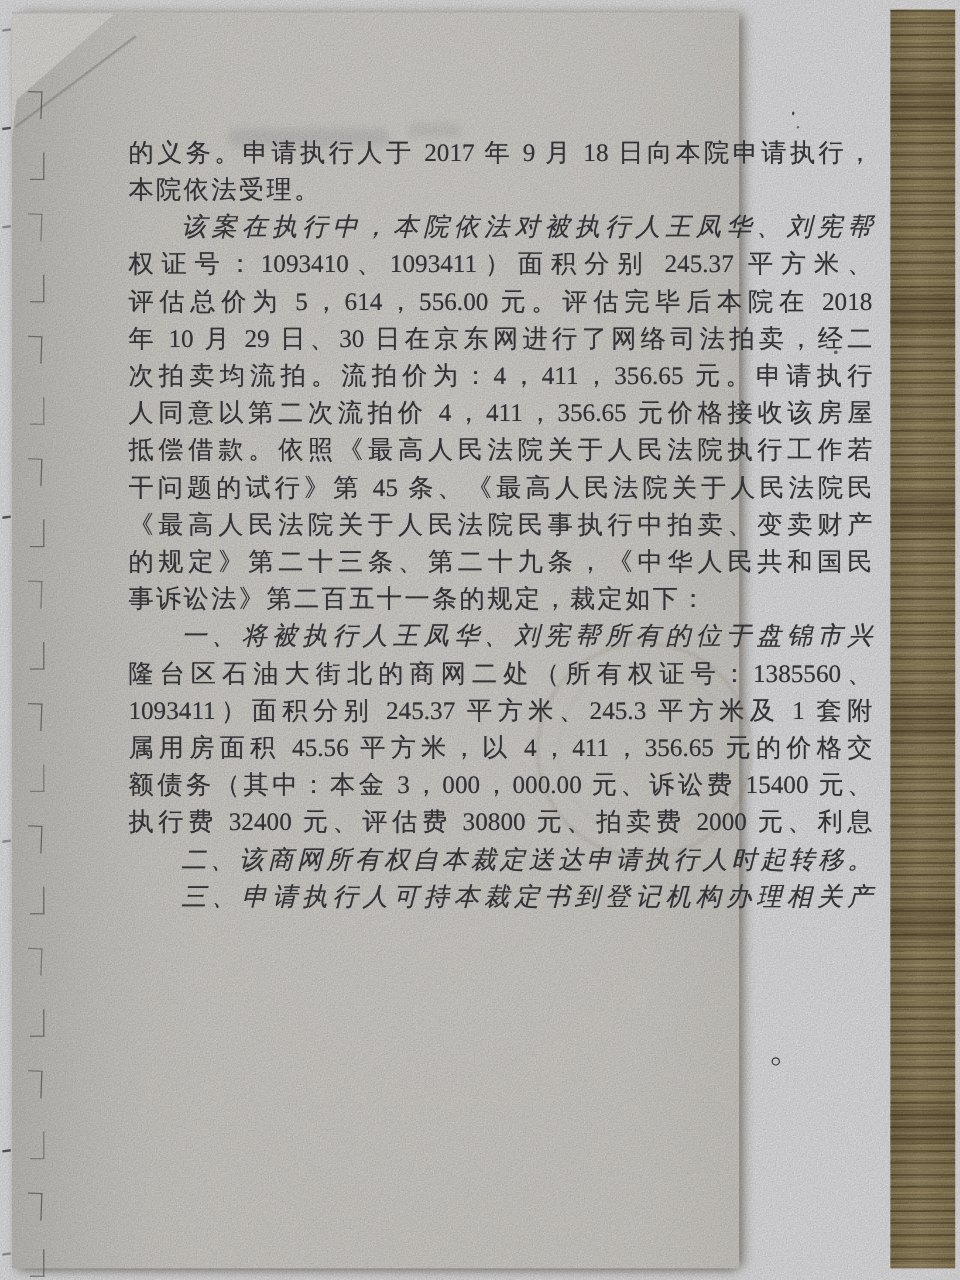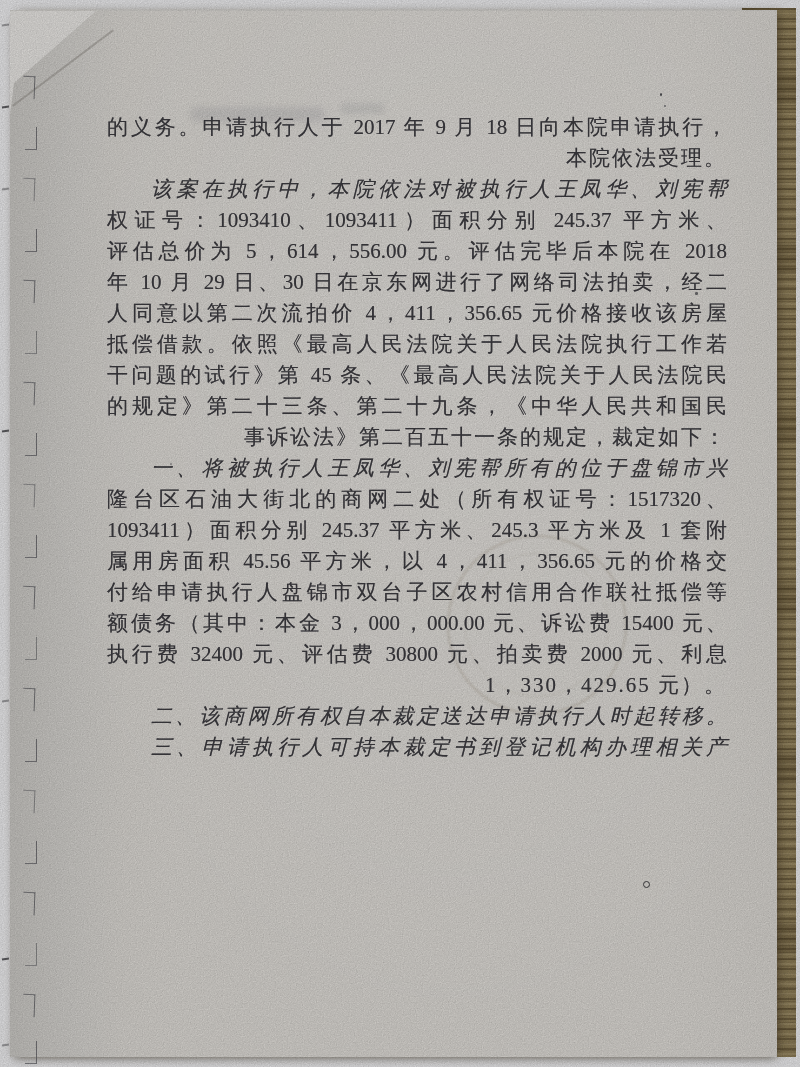--- a/index.html
+++ b/index.html
@@ -19,21 +19,21 @@
         rgba(236,220,182,.16) 5px 7px, rgba(0,0,0,0) 7px 10px),
       repeating-linear-gradient(179deg,
         rgba(72,58,34,.22) 0 1px, rgba(0,0,0,0) 1px 7px),
       repeating-linear-gradient(180deg,
         rgba(0,0,0,0) 0 64px, rgba(70,56,32,.24) 64px 96px, rgba(0,0,0,0) 96px 170px),
       linear-gradient(90deg,#877752,#9a8a64 45%,#8a7a55);
   }
 
   
   .paper{
-    position:absolute;left:10px;top:10px;width:767px;height:1046px;
+    position:absolute;left:10px;top:10px;width:606px;height:1046px;
     background:
       radial-gradient(ellipse at 58% 32%, rgba(255,255,255,.16), rgba(255,255,255,0) 70%),
       linear-gradient(to right,#c9c7c3 0px,#d3d1cd 62px,#dad7d2 115px,#dcd9d4 160px,#dcd9d4 86%,#d8d5d0 100%);
     box-shadow:6px 0 9px -2px rgba(66,54,33,.5), 0 5px 8px -3px rgba(104,98,86,.55);
     border-top:1px solid #d4d2ce;
   }
 
   
   .fold{
     position:absolute;left:0;top:0;width:120px;height:150px;
@@ -91,21 +91,21 @@
   .speck.s5{left:160px;top:452px;width:2px;height:2px;opacity:.5;}
 
   
   .txt{
     position:absolute;left:97px;top:101px;width:620px;
     color:#3d3c41;font-size:21px;line-height:31px;
     text-shadow:0 0 .6px rgba(58,56,60,.55);
   }
   .ln{height:31px;white-space:normal;}
   .ln.j{text-align:justify;text-align-last:justify;text-justify:inter-character;}
-  .ln.s{letter-spacing:2px;text-align:right;}
+  .ln.s{letter-spacing:2px;}
   .ln.ind{padding-left:44px;font-style:italic;}
   .ln.j.ind{width:576px;}
 
   
   .grain{position:absolute;inset:0;pointer-events:none;opacity:.32;}
 </style>
 </head>
 <body>
 
 <div class="photo">
@@ -157,33 +157,33 @@
     <span class="speck s4"></span>
     <span class="speck s5"></span>
 
     <div class="txt">
       <div class="ln j">的义务。申请执行人于 2017 年 9 月 18 日向本院申请执行，</div>
       <div class="ln s">本院依法受理。</div>
       <div class="ln j ind">该案在执行中，本院依法对被执行人王凤华、刘宪帮</div>
       <div class="ln j">权证号：1093410、1093411）面积分别 245.37 平方米、</div>
       <div class="ln j">评估总价为 5，614，556.00 元。评估完毕后本院在 2018</div>
       <div class="ln j">年 10 月 29 日、30 日在京东网进行了网络司法拍卖，经二</div>
+      <div class="ln j">次拍卖均流拍。流拍价为：4，411，356.65 元。申请执行</div>
       <div class="ln j">人同意以第二次流拍价 4，411，356.65 元价格接收该房屋</div>
       <div class="ln j">抵偿借款。依照《最高人民法院关于人民法院执行工作若</div>
       <div class="ln j">干问题的试行》第 45 条、《最高人民法院关于人民法院民</div>
+      <div class="ln j">《最高人民法院关于人民法院民事执行中拍卖、变卖财产</div>
       <div class="ln j">的规定》第二十三条、第二十九条，《中华人民共和国民</div>
       <div class="ln s">事诉讼法》第二百五十一条的规定，裁定如下：</div>
       <div class="ln j ind">一、将被执行人王凤华、刘宪帮所有的位于盘锦市兴</div>
-      <div class="ln j">隆台区石油大街北的商网二处（所有权证号：1517320、</div>
+      <div class="ln j">隆台区石油大街北的商网二处（所有权证号：1385560、</div>
       <div class="ln j">1093411）面积分别 245.37 平方米、245.3 平方米及 1 套附</div>
       <div class="ln j">属用房面积 45.56 平方米，以 4，411，356.65 元的价格交</div>
-      <div class="ln j">付给申请执行人盘锦市双台子区农村信用合作联社抵偿等</div>
       <div class="ln j">额债务（其中：本金 3，000，000.00 元、诉讼费 15400 元、</div>
       <div class="ln j">执行费 32400 元、评估费 30800 元、拍卖费 2000 元、利息</div>
-      <div class="ln s">1，330，429.65 元）。</div>
       <div class="ln j ind">二、该商网所有权自本裁定送达申请执行人时起转移。</div>
       <div class="ln j ind">三、申请执行人可持本裁定书到登记机构办理相关产</div>
     </div>
   </div>
 
   <svg class="grain" width="800" height="1067">
     <filter id="noise">
       <feTurbulence type="fractalNoise" baseFrequency="0.85" numOctaves="2" stitchTiles="stitch"></feTurbulence>
       <feColorMatrix type="matrix" values="0 0 0 0 0  0 0 0 0 0  0 0 0 0 0  0.32 0.32 0.32 0 0"></feColorMatrix>
     </filter>

